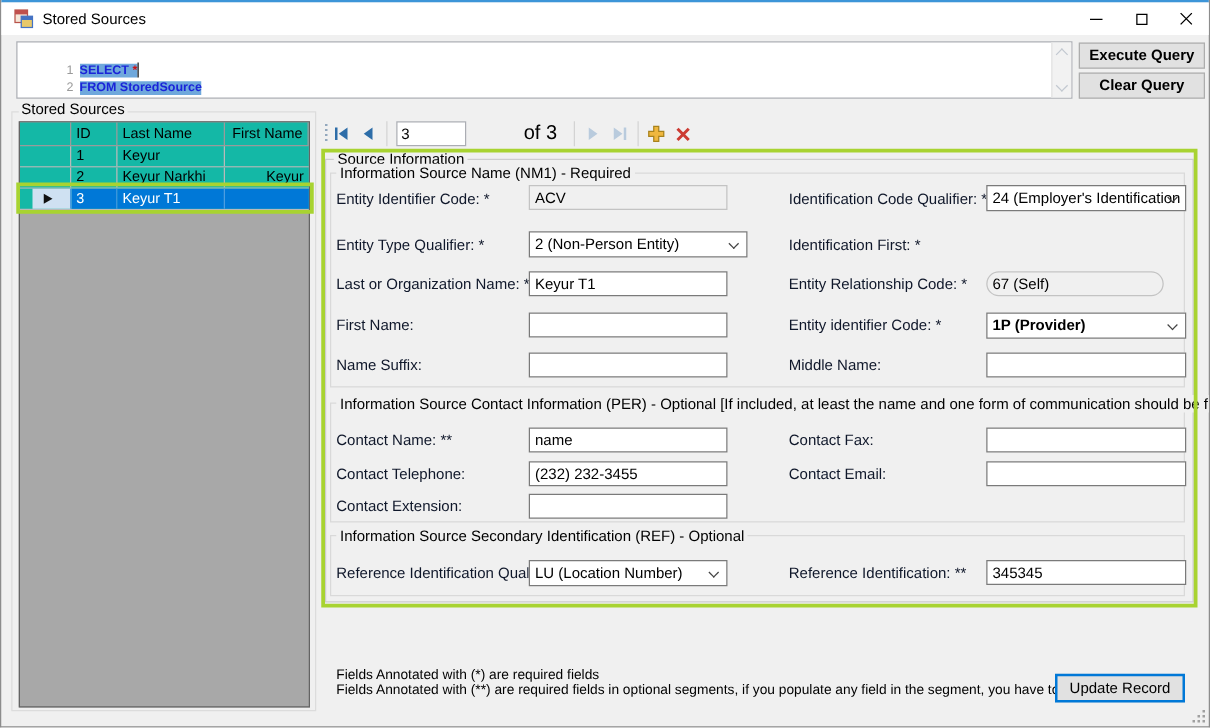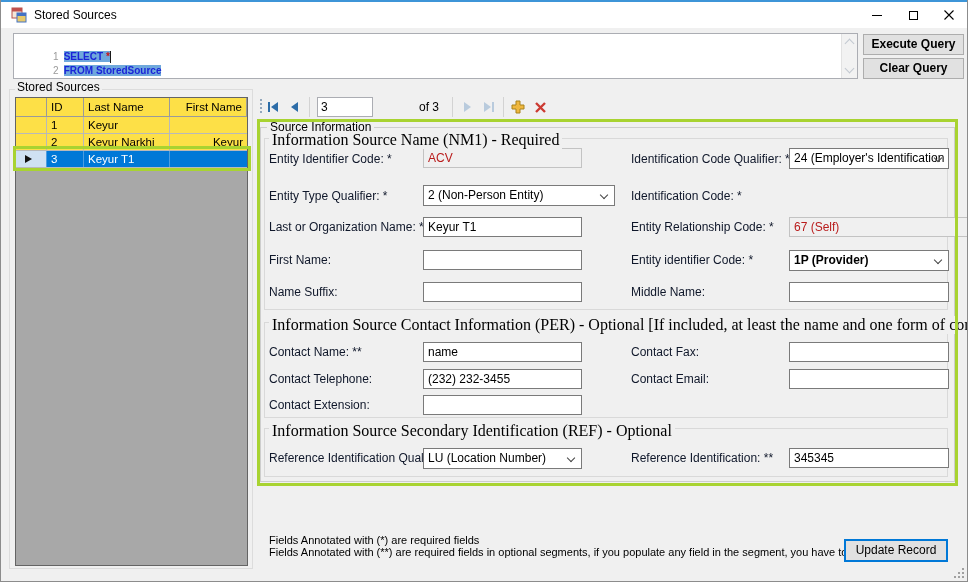--- a/index.html
+++ b/index.html
@@ -28,50 +28,50 @@
   .sarrow.dn{bottom:6px;transform:rotate(45deg);}
   
   .stdbtn{position:absolute;background:#e1e1e1;border:1px solid #adadad;font-size:12px;font-weight:bold;color:#000;text-align:center;}
   #btn-exec{left:862px;top:34px;width:101px;height:21px;line-height:19px;}
   #btn-clear{left:862px;top:58px;width:101px;height:21px;line-height:19px;}
   
   #grp-sources{position:absolute;left:8px;top:89px;width:244px;height:480px;border:1px solid #dcdcdc;}
   #grp-sources-label{position:absolute;left:14px;top:80px;font-size:12px;background:#f0f0f0;padding:0 2px;}
   
   #grid{position:absolute;left:14px;top:97px;width:233px;height:469px;border:1px solid #646464;background:#a8a8a8;}
-  .grow{display:flex;height:17px;background:#fde047;border-bottom:1px solid #b9b9b9;}
+  .grow{display:flex;height:17px;background:#14b8a6;border-bottom:1px solid #b9b9b9;padding-left:10px;}
   .grow.header{height:19px;font-size:11.5px;border-bottom:1px solid #9a9a9a;}
   .gcell{border-right:1px solid #b9b9b9;font-size:11.5px;line-height:16px;padding:0 4px;overflow:hidden;white-space:nowrap;}
   .grow.header .gcell{line-height:18px;border-right:1px solid #9a9a9a;}
   .c0{width:31px;padding:0;}
   .c1{width:37px;}
   .c2{width:86px;}
   .c3{width:77px;border-right:none;flex:1;text-align:right;}
   .grow.selected .gcell{background:#0078d7;color:#fff;border-right-color:#4d9de0;}
   .grow.selected .c0{background:#cfe1f2;position:relative;}
   .arrow-right{position:absolute;left:9px;top:4px;width:0;height:0;border-top:4.5px solid transparent;border-bottom:4.5px solid transparent;border-left:7px solid #111;}
   
   .anno{position:absolute;border:3px solid #a8d331;pointer-events:none;z-index:50;}
   #anno-row{left:12px;top:146px;width:238px;height:25px;}
   #anno-panel{left:256px;top:119px;width:701px;height:367px;}
   
   #navbar{position:absolute;left:256px;top:94px;width:701px;height:26px;display:flex;align-items:center;}
   #navgrip{width:2px;height:16px;margin-left:3px;background:repeating-linear-gradient(to bottom,#93a8bd 0 2px,transparent 2px 4px);}
   .navbtn{width:22px;height:22px;display:flex;align-items:center;justify-content:center;}
   .navsep{width:1px;height:20px;background:#d3d3d3;margin:0 3px;}
   #nav-pos{width:56px;height:20px;border:1px solid #abadb3;font-size:12px;padding:1px 3px;margin:0 4px;}
-  #nav-of{font-size:12px;margin:0 10px 0 42px;text-align:center;}
+  #nav-of{font-size:16px;margin:0 10px 0 42px;text-align:center;}
   
   #panel{position:absolute;left:259px;top:127px;width:695px;height:355px;border:1px solid #cdcdcd;}
   #panel-label{position:absolute;left:266px;top:120px;font-size:12px;background:#f0f0f0;padding:0 3px;z-index:5;}
   .gbox{position:absolute;border:1px solid #d9d9d9;}
-  .gbox-label{position:absolute;font-size:16px;background:#f0f0f0;padding:0 3px;z-index:5;white-space:nowrap;font-family:Liberation Serif, serif;}
+  .gbox-label{position:absolute;font-size:12px;background:#f0f0f0;padding:0 3px;z-index:5;white-space:nowrap;}
   .flabel{position:absolute;font-size:12px;color:#0f172a;white-space:nowrap;}
   .tbox{position:absolute;width:159px;height:20px;border:1px solid #7a7a7a;background:#fff;font-size:12px;padding:1px 4px;color:#000;}
-  .tbox:disabled,.tbox.disabled{background:#f0f0f0;border-color:#c3c3c3;color:#b91c1c;}
+  .tbox:disabled,.tbox.disabled{background:#f0f0f0;border-color:#c3c3c3;color:#000000;}
   .combo{position:absolute;width:160px;height:21px;border:1px solid #7a7a7a;background:#fff;font-size:12px;line-height:19px;padding:0 18px 0 4px;overflow:hidden;white-space:nowrap;}
   .chev{position:absolute;right:7px;top:6px;width:6px;height:6px;border-right:1.5px solid #444;border-bottom:1.5px solid #444;transform:rotate(45deg);}
   
   .note{position:absolute;left:268px;font-size:11px;color:#000;white-space:nowrap;}
   #btn-update{left:843px;top:539px;width:104px;height:23px;line-height:19px;font-weight:normal;border:2px solid #0078d7;}
   #grip{position:absolute;right:3px;bottom:3px;width:10px;height:10px;}
   #grip i{position:absolute;width:2px;height:2px;background:#a0a0a0;}
 </style>
 </head>
 <body>
@@ -193,27 +193,27 @@
 
   <div class="gbox" style="left:263px;top:138px;width:684px;height:172px;"></div>
   <span class="gbox-label" style="left:268px;top:131px;">Information Source Name (NM1) - Required</span>
 
   <span class="flabel" style="left:268px;top:152px;">Entity Identifier Code: *</span>
   <input class="tbox disabled" style="left: 422px; top: 148px;" disabled="" value="ACV">
   <span class="flabel" style="left:630px;top:152px;">Identification Code Qualifier: *</span>
   <div class="combo" style="left:788px;top:148px;"><span>24 (Employer's Identification Number)</span><span class="chev"></span></div>
 
   <span class="flabel" style="left:268px;top:189px;">Entity Type Qualifier: *</span>
-  <div class="combo" style="left:422px;top:185px;width:192px;"><span>2 (Non-Person Entity)</span><span class="chev"></span></div>
-  <span class="flabel" style="left:630px;top:189px;">Identification Code: *</span>
+  <div class="combo" style="left:422px;top:185px;width:175px;"><span>2 (Non-Person Entity)</span><span class="chev"></span></div>
+  <span class="flabel" style="left:630px;top:189px;">Identification First: *</span>
 
   <span class="flabel" style="left:268px;top:220px;">Last or Organization Name: *</span>
   <input class="tbox" style="left: 422px; top: 217px;" value="Keyur T1">
   <span class="flabel" style="left:630px;top:220px;">Entity Relationship Code: *</span>
-  <input class="tbox disabled" style="left: 788px; top: 217px; width: 180px;" disabled="" value="67 (Self)">
+  <input class="tbox disabled" style="left: 788px; top: 217px; width: 142px; border-radius: 10px;" disabled="" value="67 (Self)">
 
   <span class="flabel" style="left:268px;top:253px;">First Name:</span>
   <input class="tbox" style="left: 422px; top: 250px;" value="">
   <span class="flabel" style="left:630px;top:253px;">Entity identifier Code: *</span>
   <div class="combo" style="left:788px;top:250px;font-weight:bold;"><span>1P (Provider)</span><span class="chev"></span></div>
 
   <span class="flabel" style="left:268px;top:285px;">Name Suffix:</span>
   <input class="tbox" style="left: 422px; top: 282px;" value="">
   <span class="flabel" style="left:630px;top:285px;">Middle Name:</span>
   <input class="tbox" style="left: 788px; top: 282px; width: 160px;" value="">

